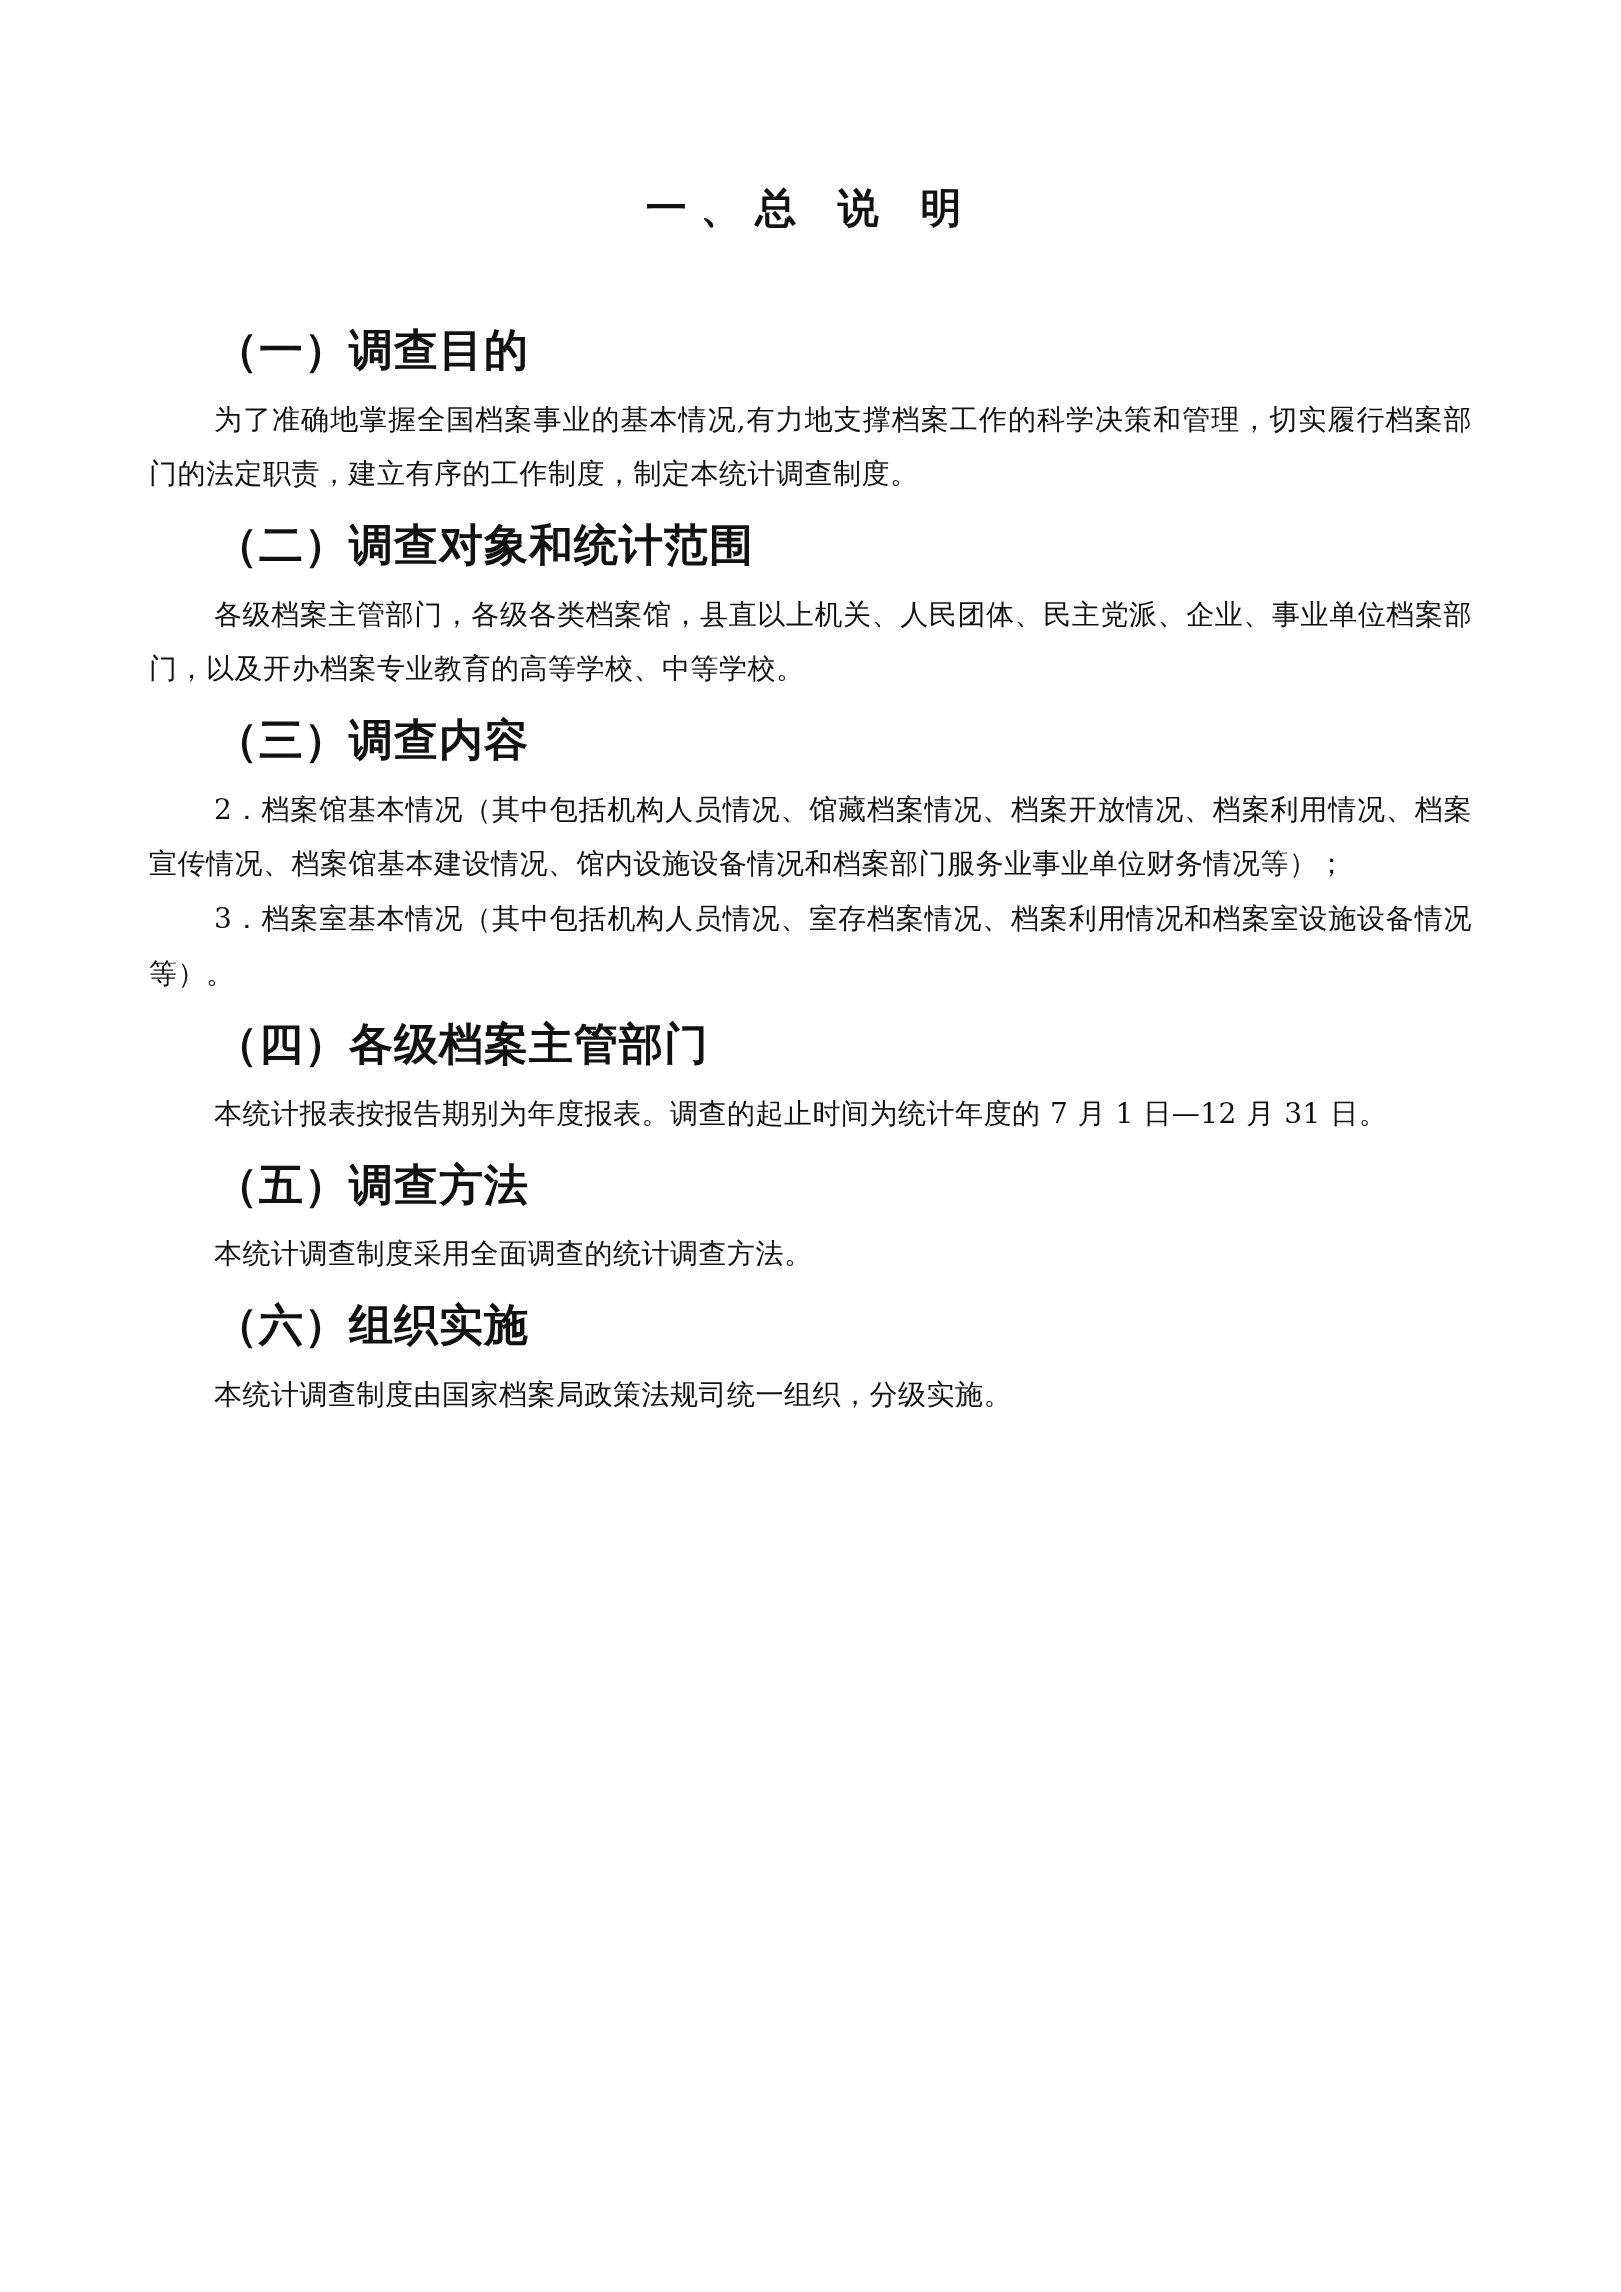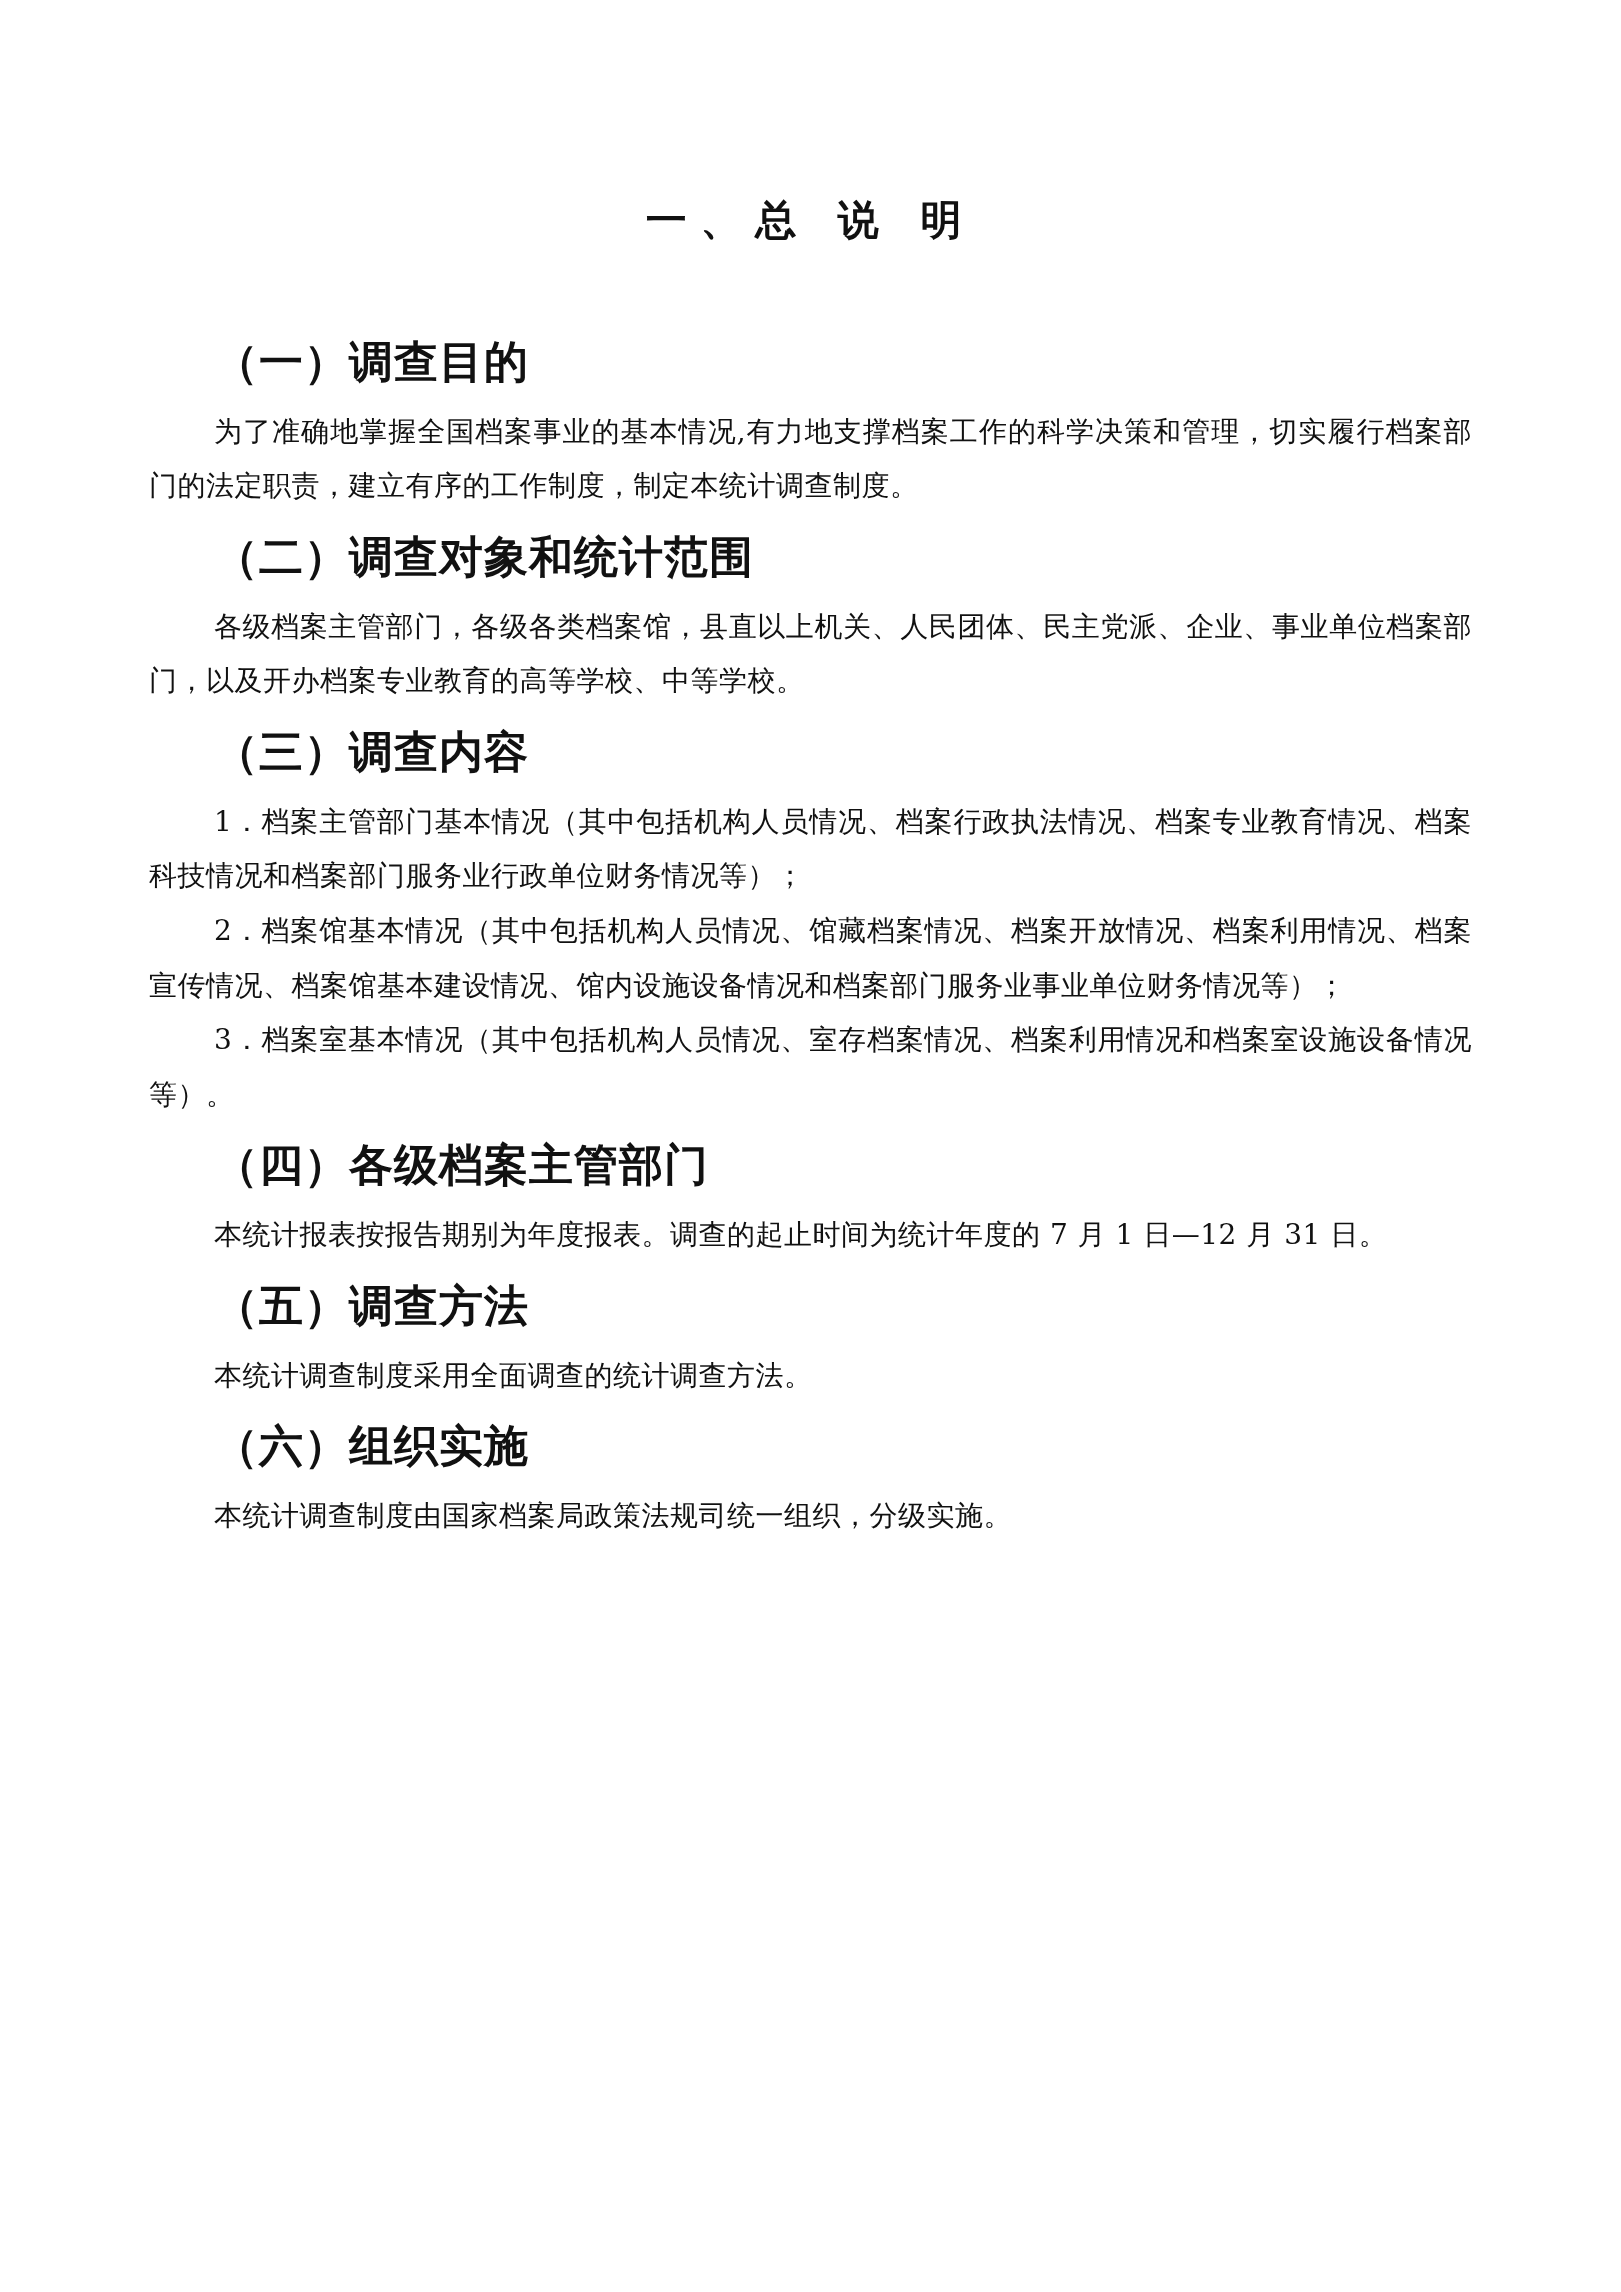--- a/index.html
+++ b/index.html
@@ -8,21 +8,21 @@
     background: #ffffff;
   }
   body {
     font-family: "DejaVu Serif", "Liberation Serif", serif;
     color: #111111;
   }
   .page {
     position: relative;
     width: 1621px;
     height: 1973px;
-    margin: 12px auto;
+    margin: 0 auto;
     background: #ffffff;
     box-sizing: border-box;
     overflow: hidden;
   }
   .content {
     position: absolute;
     left: 149px;
     top: 0;
     width: 1323px;
   }
@@ -76,21 +76,20 @@
     <h1 class="doc-title">一、总 说 明</h1>
     <div class="spacer-after-title"></div>
 
     <p class="section-heading">（一）调查目的</p>
     <p class="para">为了准确地掌握全国档案事业的基本情况,有力地支撑档案工作的科学决策和管理，切实履行档案部门的法定职责，建立有序的工作制度，制定本统计调查制度。</p>
 
     <p class="section-heading">（二）调查对象和统计范围</p>
     <p class="para">各级档案主管部门，各级各类档案馆，县直以上机关、人民团体、民主党派、企业、事业单位档案部门，以及开办档案专业教育的高等学校、中等学校。</p>
 
     <p class="section-heading">（三）调查内容</p>
-    <p class="para">1．档案主管部门基本情况（其中包括机构人员情况、档案行政执法情况、档案专业教育情况、档案科技情况和档案部门服务业行政单位财务情况等）；</p>
     <p class="para">2．档案馆基本情况（其中包括机构人员情况、馆藏档案情况、档案开放情况、档案利用情况、档案宣传情况、档案馆基本建设情况、馆内设施设备情况和档案部门服务业事业单位财务情况等）；</p>
     <p class="para">3．档案室基本情况（其中包括机构人员情况、室存档案情况、档案利用情况和档案室设施设备情况等）。</p>
 
     <p class="section-heading">（四）各级档案主管部门</p>
     <p class="para">本统计报表按报告期别为年度报表。调查的起止时间为统计年度的 7 月 1 日—12 月 31 日。</p>
 
     <p class="section-heading">（五）调查方法</p>
     <p class="para">本统计调查制度采用全面调查的统计调查方法。</p>
 
     <p class="section-heading">（六）组织实施</p>

